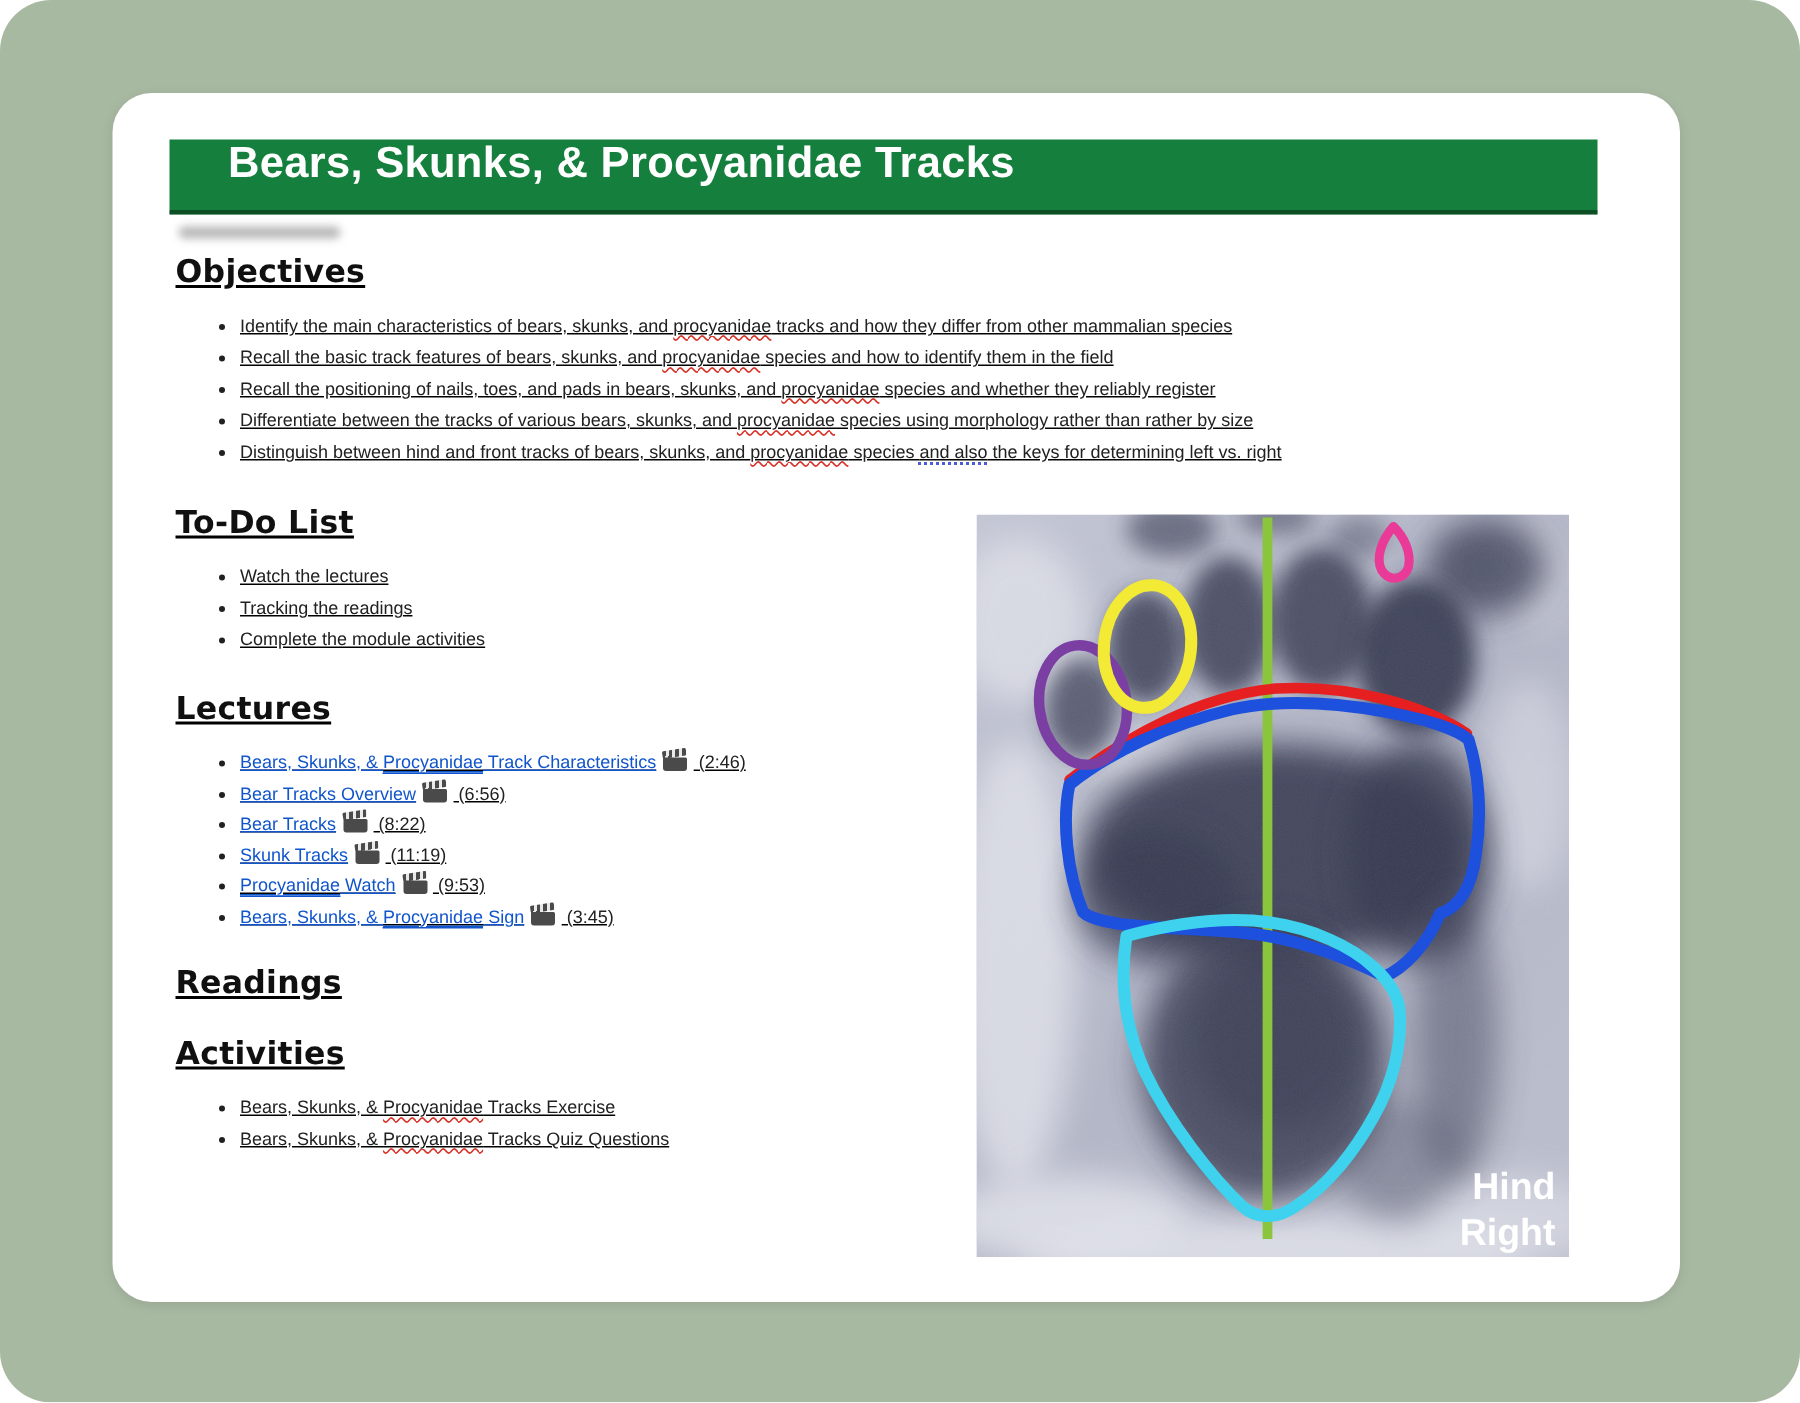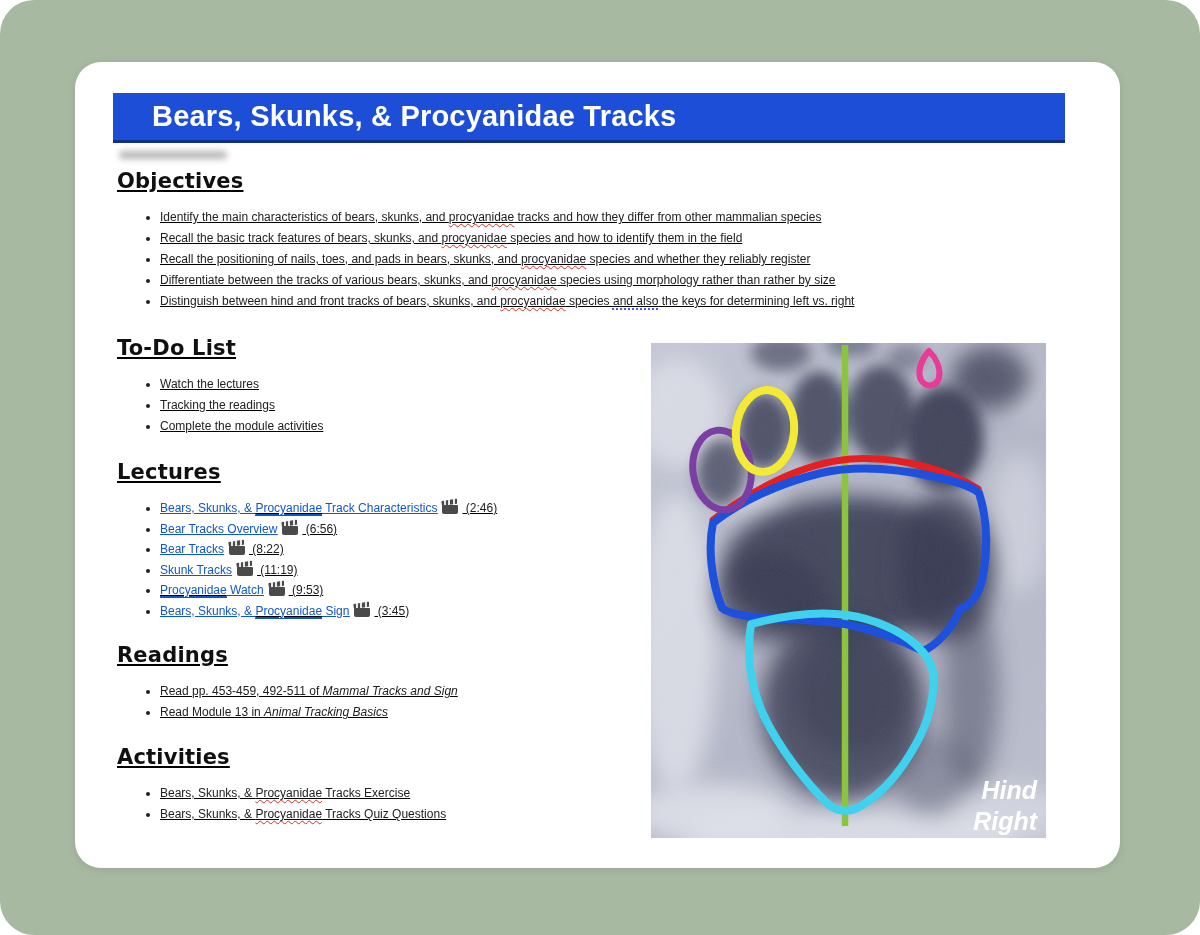--- a/index.html
+++ b/index.html
@@ -14,24 +14,24 @@
     background:#a8b9a2;
     border-radius:34px;
   }
   .card{
     position:absolute;left:75px;top:62px;width:1045px;height:806px;
     background:#ffffff;border-radius:26px;
     box-shadow:0 2px 8px rgba(0,0,0,.10);
   }
   .banner{
     position:absolute;left:38px;top:31px;width:952px;height:50px;
-    background:#1d4ed8;
+    background:#15803d;
     border-bottom:3px solid rgba(0,0,0,.38);
     box-sizing:border-box;
-    display:flex;align-items:center;
+    display:flex;align-items:flex-start;
   }
   .banner h1{
     margin:0;padding-left:39px;
     font-size:29px;font-weight:700;color:#ffffff;letter-spacing:.2px;
     font-family:"Liberation Sans",sans-serif;
   }
   .banner-smudge{
     position:absolute;left:44px;top:89px;width:108px;height:8px;
     background:rgba(75,75,75,.40);filter:blur(3px);border-radius:4px;
   }
@@ -78,21 +78,21 @@
   }
   .clapper::after{
     content:"";position:absolute;left:0;top:5px;width:16px;height:9px;
     background:#4a4a4a;border-radius:1px 1px 2px 2px;
   }
   .clapper::before{
     content:"";position:absolute;left:0;top:1px;width:16px;height:5px;
     background:repeating-linear-gradient(100deg,#4a4a4a 0 2.5px,#e9e9e9 2.5px 4.5px);
     border-radius:1px;transform:rotate(-9deg);transform-origin:left bottom;
   }
-  figure.track{position:absolute;left:576px;top:281px;width:395px;height:495px;margin:0;font-style:italic;}
+  figure.track{position:absolute;left:576px;top:281px;width:395px;height:495px;margin:0;}
   figure.track svg{display:block;}
 </style>
 </head>
 <body>
 
 <div class="page">
   <div class="green-panel">
     <div class="card">
 
       <div class="banner">
@@ -128,24 +128,20 @@
               <li><a href="#" class="lnk">Bear Tracks Overview</a><span class="clapper"></span><span> (6:56)</span></li>
               <li><a href="#" class="lnk">Bear Tracks</a><span class="clapper"></span><span> (8:22)</span></li>
               <li><a href="#" class="lnk">Skunk Tracks</a><span class="clapper"></span><span> (11:19)</span></li>
               <li><a href="#" class="lnk spell">Procyanidae</a><a href="#" class="lnk"> Watch</a><span class="clapper"></span><span> (9:53)</span></li>
               <li><a href="#" class="lnk">Bears, Skunks, &amp; </a><a href="#" class="lnk spell">Procyanidae</a><a href="#" class="lnk"> Sign</a><span class="clapper"></span><span> (3:45)</span></li>
             </ul>
         </section>
 
         <section>
           <h2 class="mt-readings">Readings</h2>
-          <ul>
-              <li><span>Read pp. 453-459, 492-511 of </span><span class="ital">Mammal Tracks and Sign</span></li>
-              <li><span>Read Module 13 in </span><span class="ital">Animal Tracking Basics</span></li>
-            </ul>
         </section>
 
         <section>
           <h2 class="mt-activities">Activities</h2>
           <ul>
               <li><span>Bears, Skunks, &amp; </span><span class="spell">Procyanidae</span><span> Tracks Exercise</span></li>
               <li><span>Bears, Skunks, &amp; </span><span class="spell">Procyanidae</span><span> Tracks Quiz Questions</span></li>
             </ul>
         </section>
       </div>

